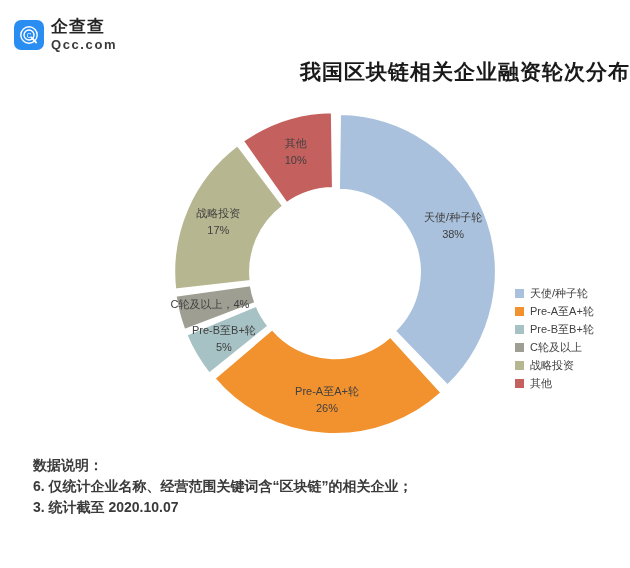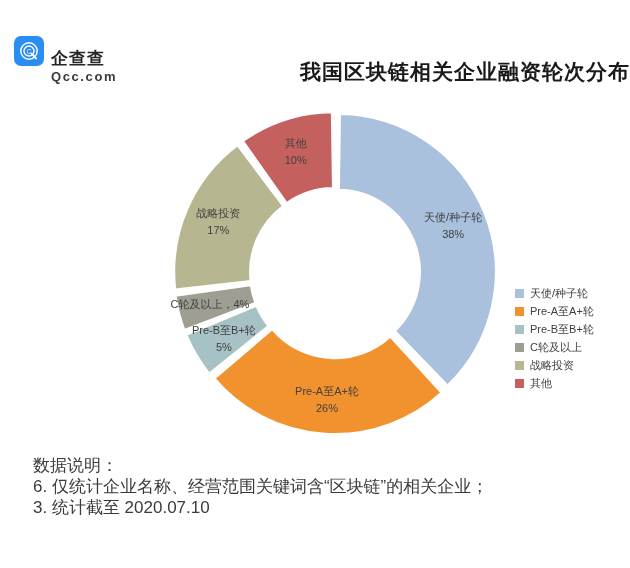--- a/index.html
+++ b/index.html
@@ -34,21 +34,20 @@
     align-items: center;
     justify-content: center;
     flex: none;
   }
   #brand-mark svg { display: block; }
   #brand-text {
     display: flex;
     flex-direction: column;
     justify-content: space-between;
     line-height: 1;
-    margin-top: 32px;
   }
   #brand-name {
     font-size: 17px;
     font-weight: bold;
     color: #262626;
     letter-spacing: 1px;
   }
   #brand-domain {
     font-size: 13px;
     font-weight: bold;
@@ -121,24 +120,25 @@
   }
 
   
   #footnotes {
     position: absolute;
     left: 33px;
     top: 455px;
     width: 560px;
   }
   .note-line {
-    font-size: 17px;
+    font-size: 14px;
     color: #3a3a3a;
     line-height: 21px;
     white-space: nowrap;
+    font-weight: bold;
   }
 </style>
 </head>
 <body>
 
 <div id="brand">
   <div id="brand-mark">
     <svg width="22" height="22" viewBox="0 0 22 22" aria-hidden="true">
       <circle cx="11" cy="11" r="8.2" fill="none" stroke="#ffffff" stroke-width="1.4"></circle>
       <circle cx="11" cy="11" r="5" fill="none" stroke="#ffffff" stroke-width="1.4"></circle>
@@ -203,14 +203,14 @@
     </div>
     <div class="legend-row">
       <span class="legend-swatch" style="background: rgb(196, 96, 94);"></span>
       <span class="legend-label">其他</span>
     </div>
   </div>
 
 <div id="footnotes">
   <div class="note-line">数据说明：</div>
   <div class="note-line">6. 仅统计企业名称、经营范围关键词含“区块链”的相关企业；</div>
-  <div class="note-line">3. 统计截至 2020.07.10</div>
+  <div class="note-line">3. 统计截至 2020.10.07</div>
 </div>
 
 </body></html>

